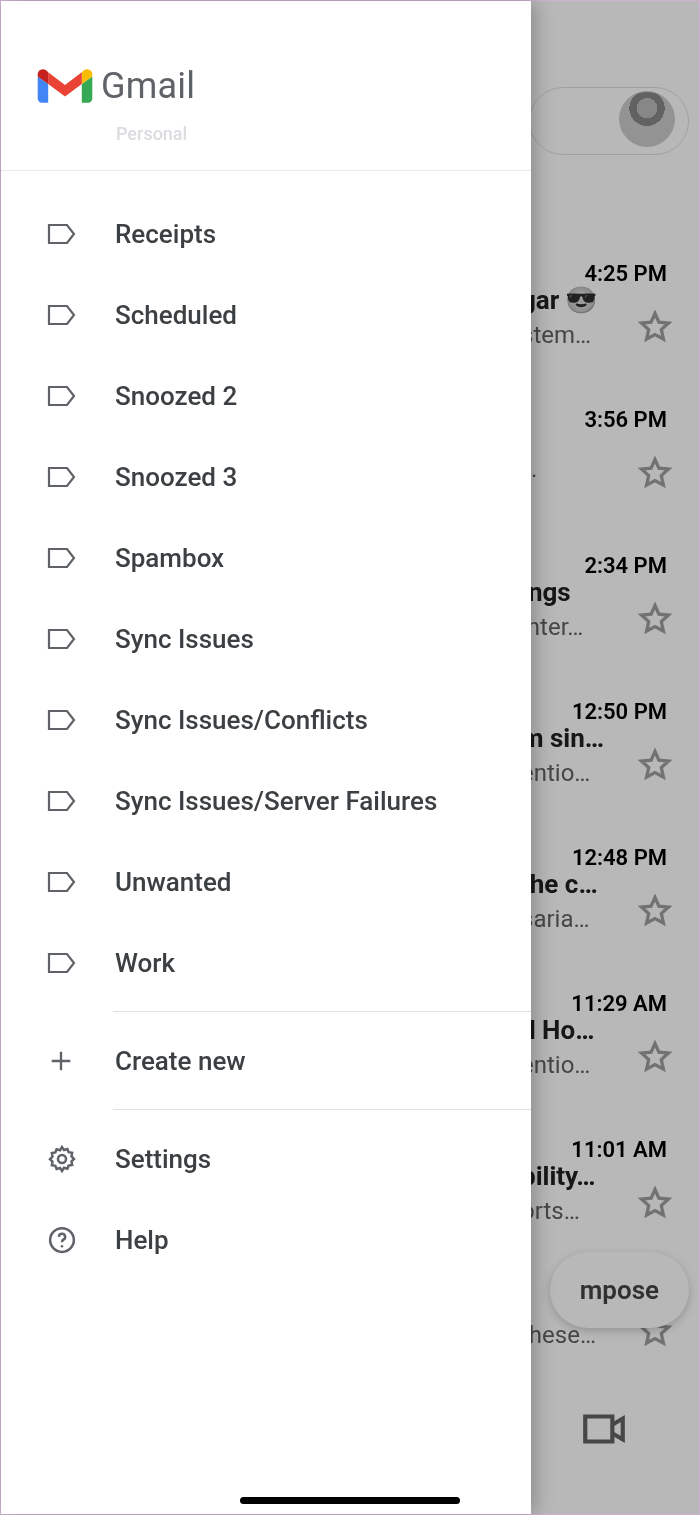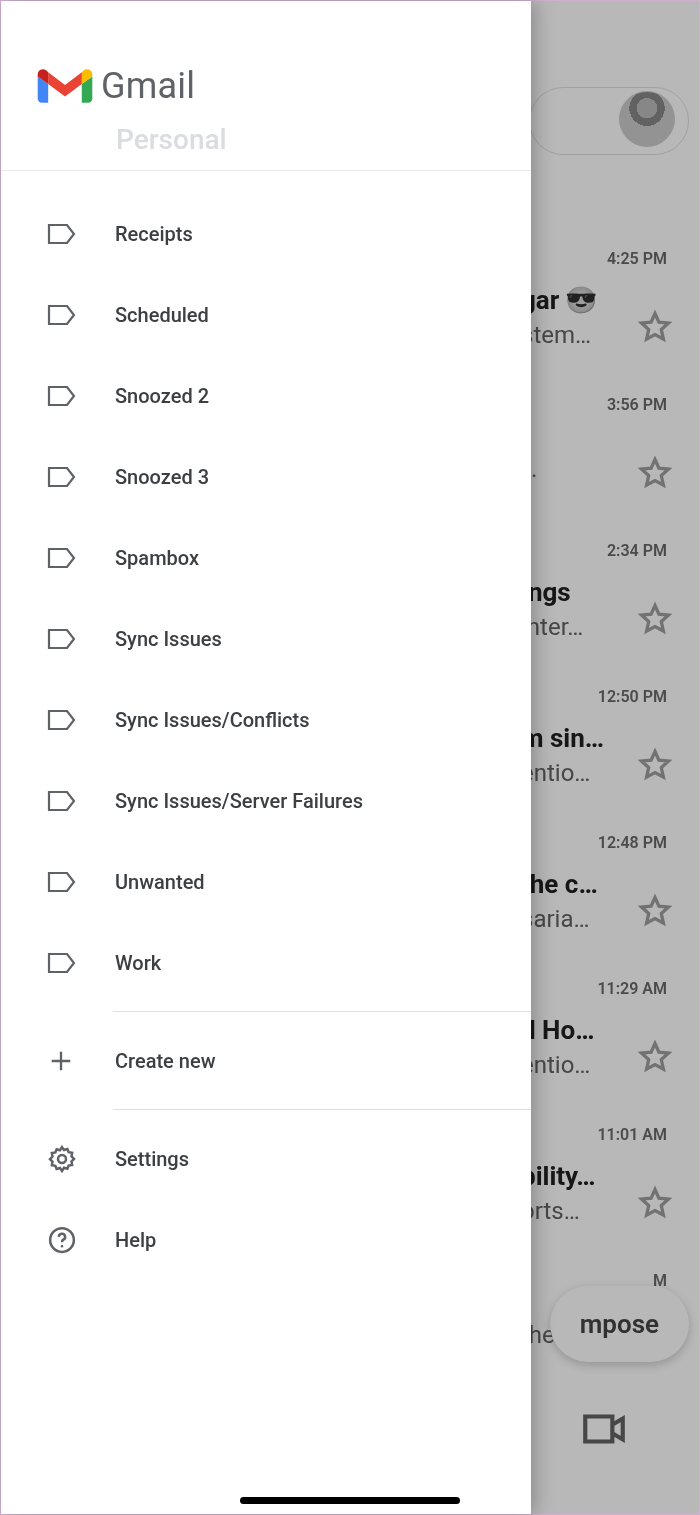--- a/index.html
+++ b/index.html
@@ -9,42 +9,42 @@
   
   .bg-layer { position: absolute; inset: 0; background: #fff; filter: grayscale(100%); }
   .bg-dim { position: absolute; inset: 0; background: rgba(0,0,0,0.28); }
   
   .bg-header { position: absolute; top: 90px; right: 24px; display: flex; align-items: center; gap: 16px; }
   .avatar { width: 56px; height: 56px; border-radius: 50%; background: radial-gradient(circle at 50% 30%, #bbb 0 22%, #888 22% 38%, #ccc 38% 100%); border: 1px solid #ccc; }
   .search-pill { position: absolute; top: 86px; right: 10px; width: 160px; height: 68px; border-radius: 34px; background: #fff; border: 1px solid #e0e0e0; }
 
   .bg-rows { position: absolute; top: 240px; left: 520px; right: 18px; bottom: 0; }
   .bg-row { position: relative; height: 146px; }
-  .bg-time { position: absolute; top: 8px; right: 14px; font-size: 16px; font-weight: 600; color: #ef4444; }
+  .bg-time { position: absolute; top: 20px; right: 14px; font-size: 22px; font-weight: 600; color: #000000; }
   .bg-title { position: absolute; top: 44px; right: 60px; left: 0; font-size: 26px; font-weight: 700; color: #202124; white-space: nowrap; overflow: hidden; text-align: left; }
   .bg-sub { position: absolute; top: 80px; right: 60px; left: 0; font-size: 24px; color: #5f6368; white-space: nowrap; overflow: hidden; text-align: left; }
   .bg-star { position: absolute; right: 8px; top: 68px; width: 36px; height: 36px; }
   
-  .compose-pill { position: absolute; right: 10px; bottom: 152px; height: 76px; padding: 0 30px; background: #fff; border-radius: 38px; box-shadow: 0 3px 10px rgba(0,0,0,0.2); display: flex; align-items: center; font-size: 26px; font-weight: 600; color: #c5221f; }
+  .compose-pill { position: absolute; right: 10px; bottom: 186px; height: 76px; padding: 0 30px; background: #fff; border-radius: 38px; box-shadow: 0 3px 10px rgba(0,0,0,0.2); display: flex; align-items: center; font-size: 26px; font-weight: 600; color: #c5221f; }
   
   .meet-icon-holder { position: absolute; right: 70px; bottom: 60px; width: 50px; height: 50px; }
 
   .home-indicator { position: absolute; bottom: 10px; left: 50%; transform: translateX(-50%); width: 220px; height: 7px; border-radius: 4px; background: #000; z-index: 50; }
 
   
   .drawer { position: absolute; top: 0; left: 0; width: 530px; height: 100%; background: #fff; box-shadow: 4px 0 18px rgba(0,0,0,0.25); display: flex; flex-direction: column; }
   .drawer-header { height: 170px; display: flex; align-items: center; padding-left: 36px; gap: 8px; border-bottom: 1px solid #e8eaed; }
   .gmail-logo { width: 56px; height: 42px; }
   .gmail-title { font-size: 36px; color: #5f6368; letter-spacing: 0.2px; }
-  .ghost-label { position: absolute; left: 115px; top: 122px; font-size: 28px; color: #dadce0; font-weight: 500; }
+  .ghost-label { position: absolute; left: 115px; top: 122px; font-size: 18px; color: #dadce0; font-weight: 500; }
 
   .drawer-body { flex: 1; overflow: hidden; padding-top: 22px; }
   .drawer-item { display: flex; align-items: center; height: 81px; padding-left: 46px; cursor: pointer; }
   .drawer-item .icon-slot { width: 68px; display: flex; align-items: center; }
-  .drawer-item .label { font-size: 20px; color: #3c4043; font-weight: 500; }
+  .drawer-item .label { font-size: 26px; color: #3c4043; font-weight: 500; }
   .sep { height: 1px; background: #e0e0e0; margin: 8px 0 8px 112px; }
   
   svg { display: block; }
   .label-icon-stroke { stroke: #5f6368; stroke-width: 2.2; fill: none; }
   .thin-stroke { stroke: #5f6368; stroke-width: 2; fill: none; }
   .star-stroke { stroke: #9aa0a6; stroke-width: 2.2; fill: none; }
 </style>
 </head>
 <body>
 

